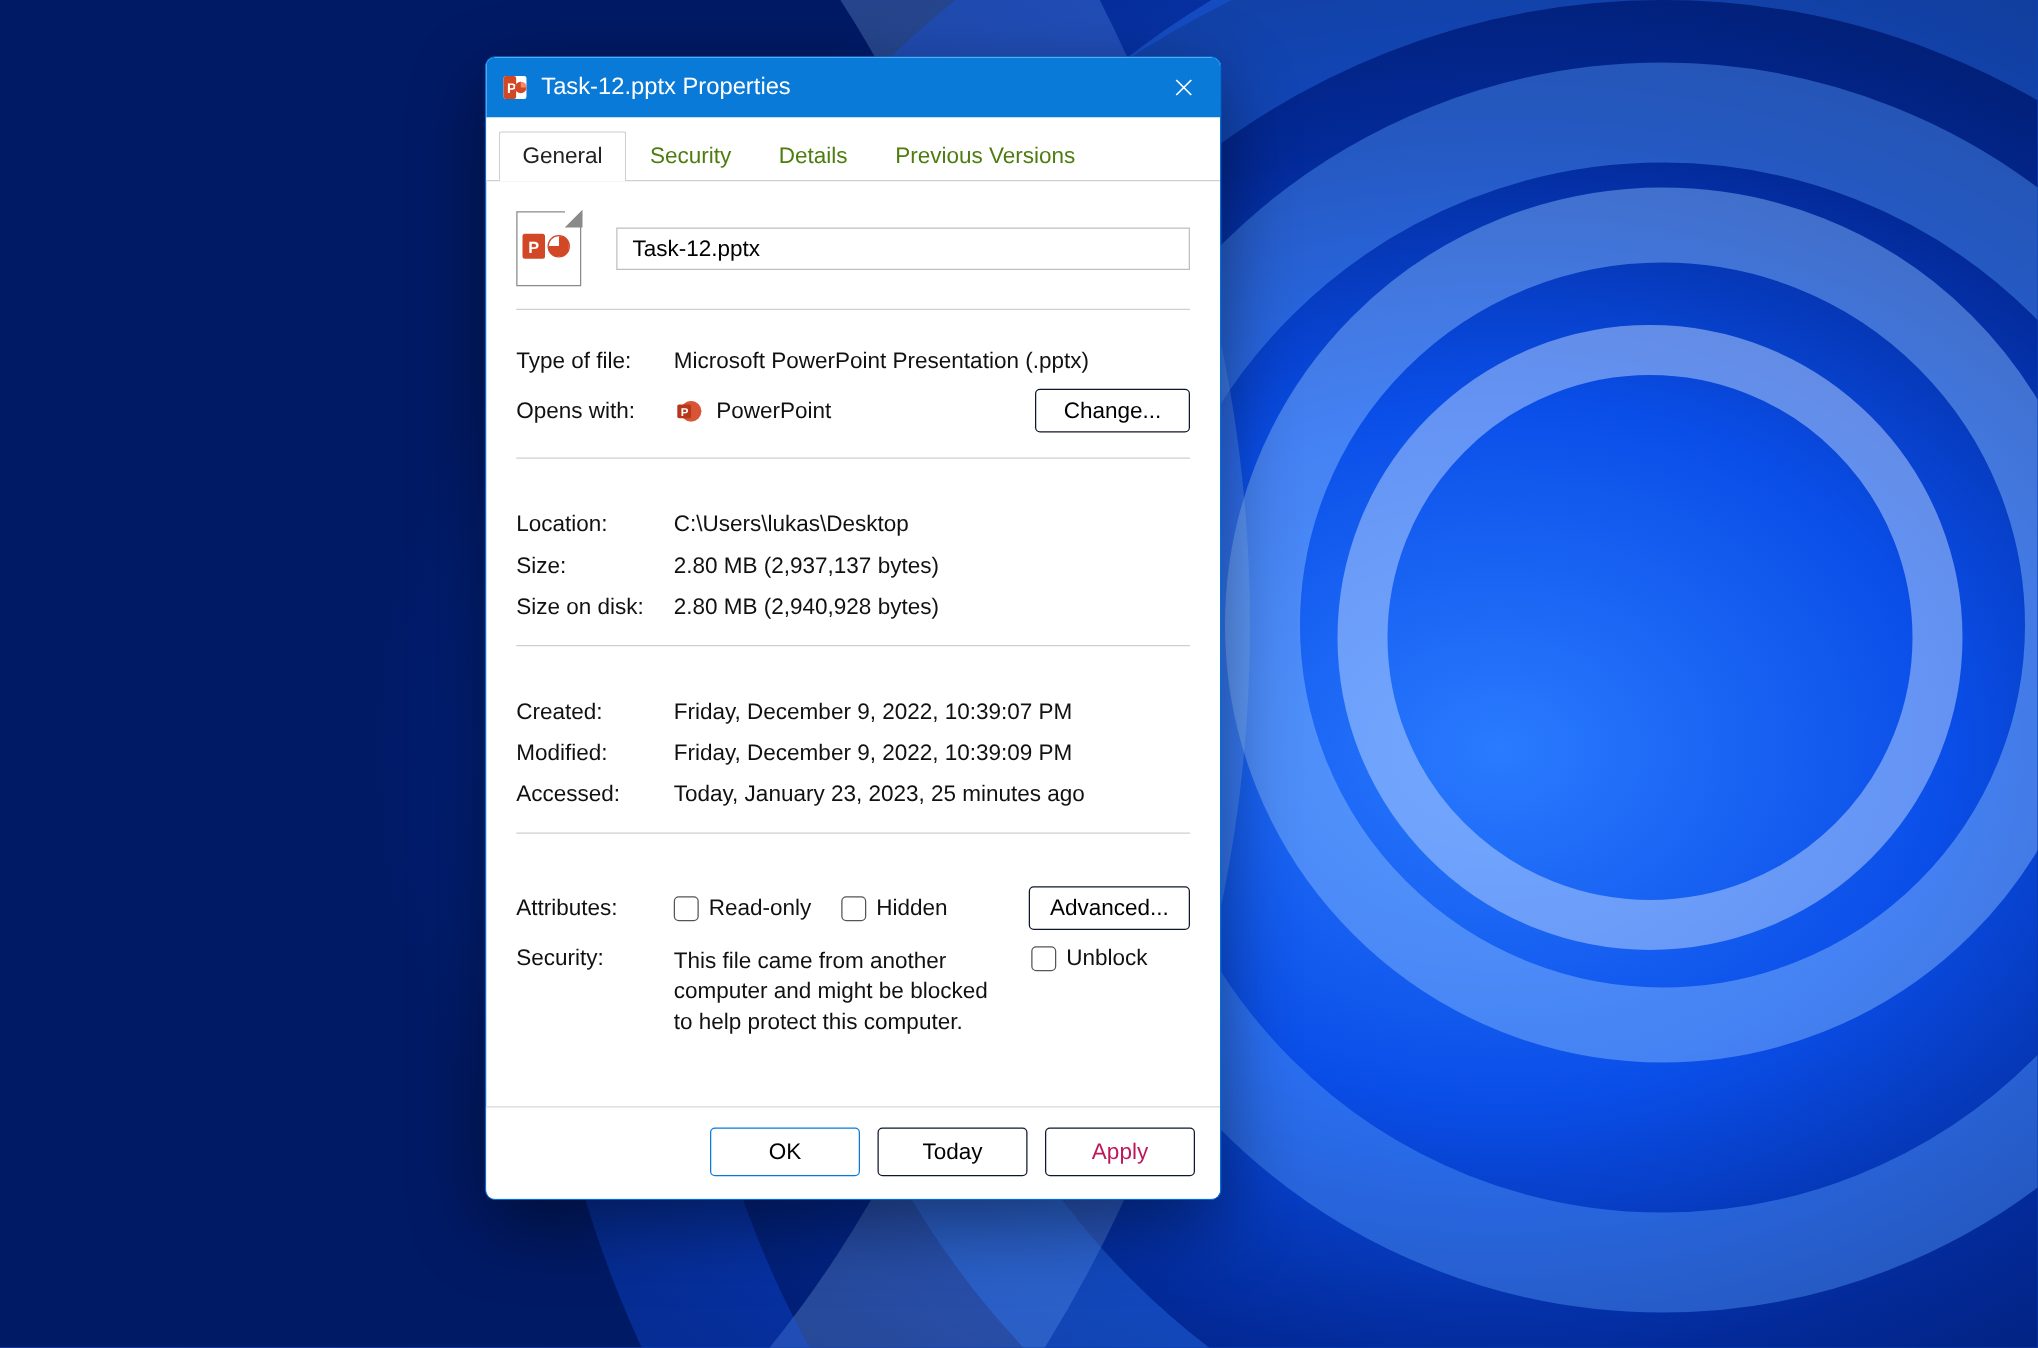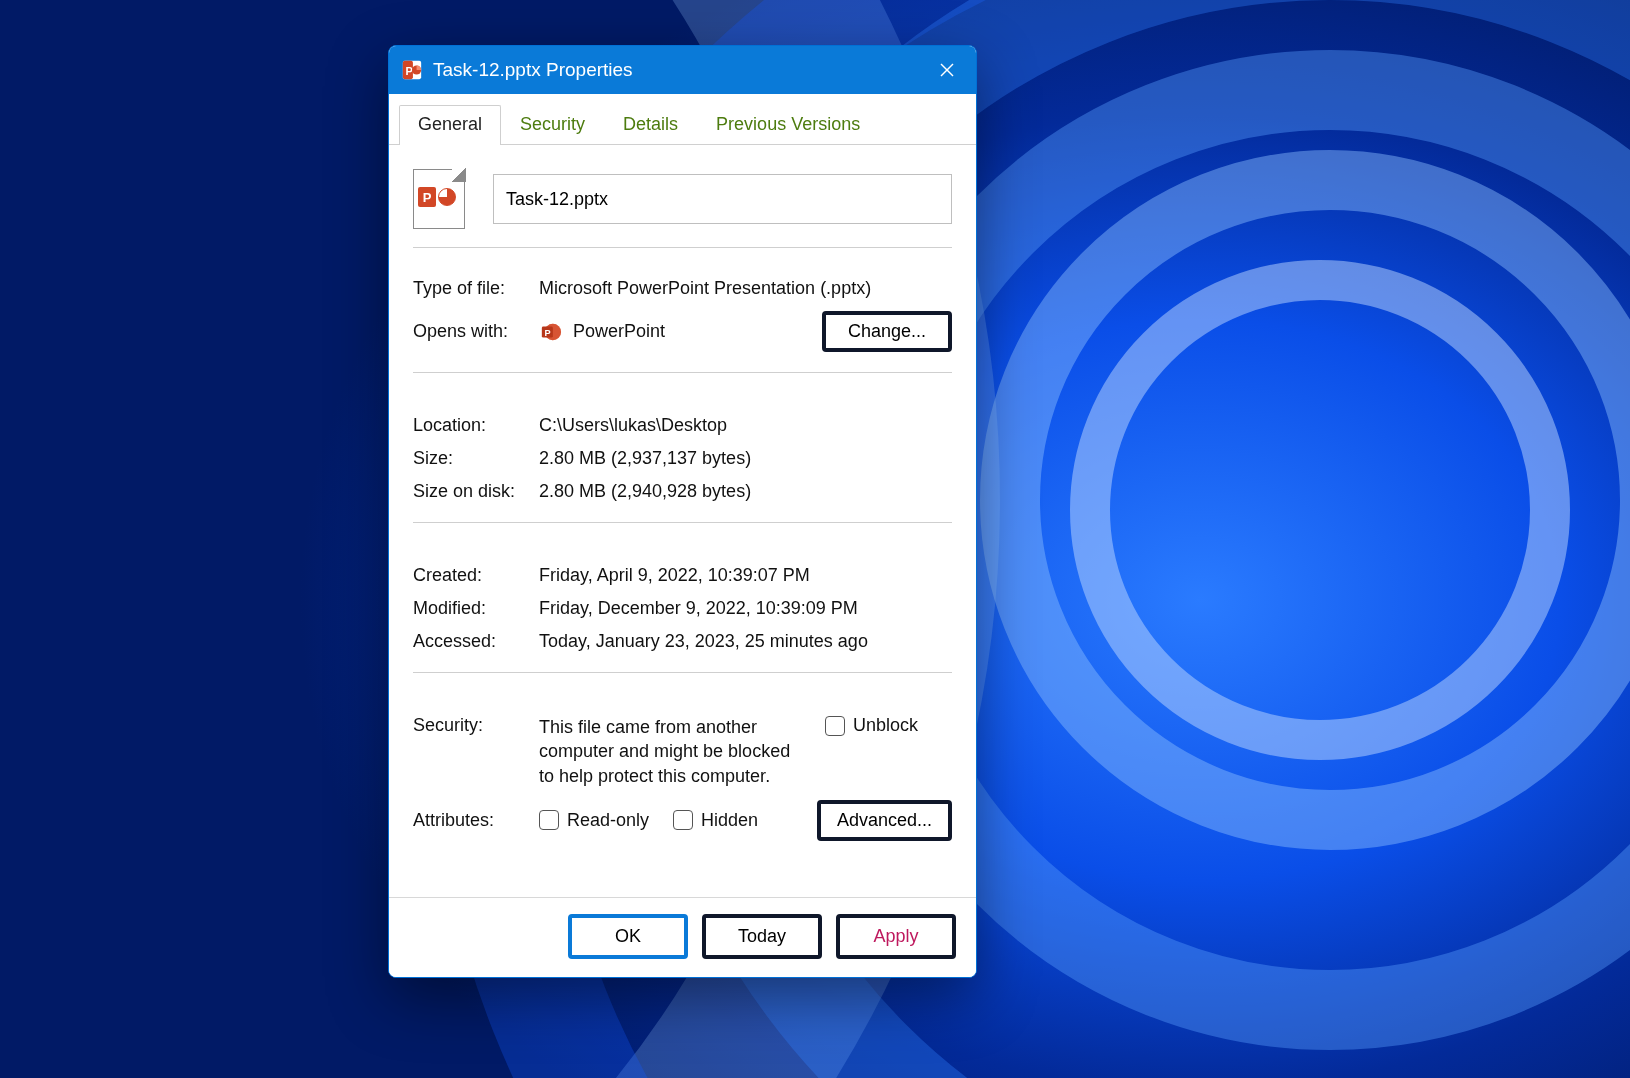--- a/index.html
+++ b/index.html
@@ -127,38 +127,38 @@
     display: flex; align-items: center; justify-content: center;
     border-radius: 2px;
   }
   .pp-circ {
     width: 18px; height: 18px; border-radius: 50%;
     background: conic-gradient(#d24726 0 75%, #fff 75% 100%);
     border: 1px solid #d24726;
   }
   .filename-input {
     flex: 1;
-    height: 50px;
+    height: 34px;
     border: 1px solid #bfbfbf;
     padding: 16px 12px;
     font-size: 18px;
     font-family: inherit;
   }
 
   .section { padding: 10px 0 14px 0; border-bottom: 1px solid #cfcfcf; margin-bottom: 26px;}
   .section:last-of-type { border-bottom: none; }
   .row { display: flex; align-items: flex-start; padding: 6px 0; gap: 8px;}
   .row .lab { width: 118px; flex: none; }
   .row .val { flex: 1; }
 
   .openswith-row { align-items: center; }
   .app { display: inline-flex; align-items: center; gap: 10px; }
   .app-icon { width: 24px; height: 24px; display:inline-flex; align-items:center; justify-content:center;}
   .btn {
-    border: 4px solid #0f172a;
+    border: 1px solid #0f172a;
     background: #fff;
     padding: 6px 22px;
     font-size: 18px;
     font-family: inherit;
     border-radius: 4px;
     cursor: default;
   }
   .btn.small { padding: 6px 16px; }
   .btn.primary { border-color: #0a7ad8; }
 
@@ -280,58 +280,58 @@
       </div>
       <div class="row">
         <div class="lab">Size on disk:</div>
         <div class="val">2.80 MB (2,940,928 bytes)</div>
       </div>
     </div>
 
     <div class="section">
       <div class="row">
         <div class="lab">Created:</div>
-        <div class="val">Friday, April 9, 2022, 10:39:07 PM</div>
+        <div class="val">Friday, December 9, 2022, 10:39:07 PM</div>
       </div>
       <div class="row">
         <div class="lab">Modified:</div>
         <div class="val">Friday, December 9, 2022, 10:39:09 PM</div>
       </div>
       <div class="row">
         <div class="lab">Accessed:</div>
         <div class="val">Today, January 23, 2023, 25 minutes ago</div>
       </div>
     </div>
 
     <div class="section" style="border-bottom:none;">
-      <div class="row sec-row">
-        <div class="lab">Security:</div>
-        <div class="val">
-          <div class="sec-text">This file came from another computer and might be blocked to help protect this computer.</div>
-          <label class="unblock">
-            <span class="cb"></span>
-            <span>Unblock</span>
-          </label>
-        </div>
-      </div>
       <div class="row attr-row" style="align-items:center;">
         <div class="lab">Attributes:</div>
         <div class="val">
           <label class="checkbox">
             <span class="cb"></span>
             <span>Read-only</span>
           </label>
           <label class="checkbox">
             <span class="cb"></span>
             <span>Hidden</span>
           </label>
           <span class="spacer"></span>
           <button class="btn small">Advanced...</button>
         </div>
       </div>
+      <div class="row sec-row">
+        <div class="lab">Security:</div>
+        <div class="val">
+          <div class="sec-text">This file came from another computer and might be blocked to help protect this computer.</div>
+          <label class="unblock">
+            <span class="cb"></span>
+            <span>Unblock</span>
+          </label>
+        </div>
+      </div>
     </div>
 
   </div>
 
   <div class="footer">
     <button class="btn primary">OK</button>
     <button class="btn">Today</button>
     <button class="btn disabled">Apply</button>
   </div>
 

